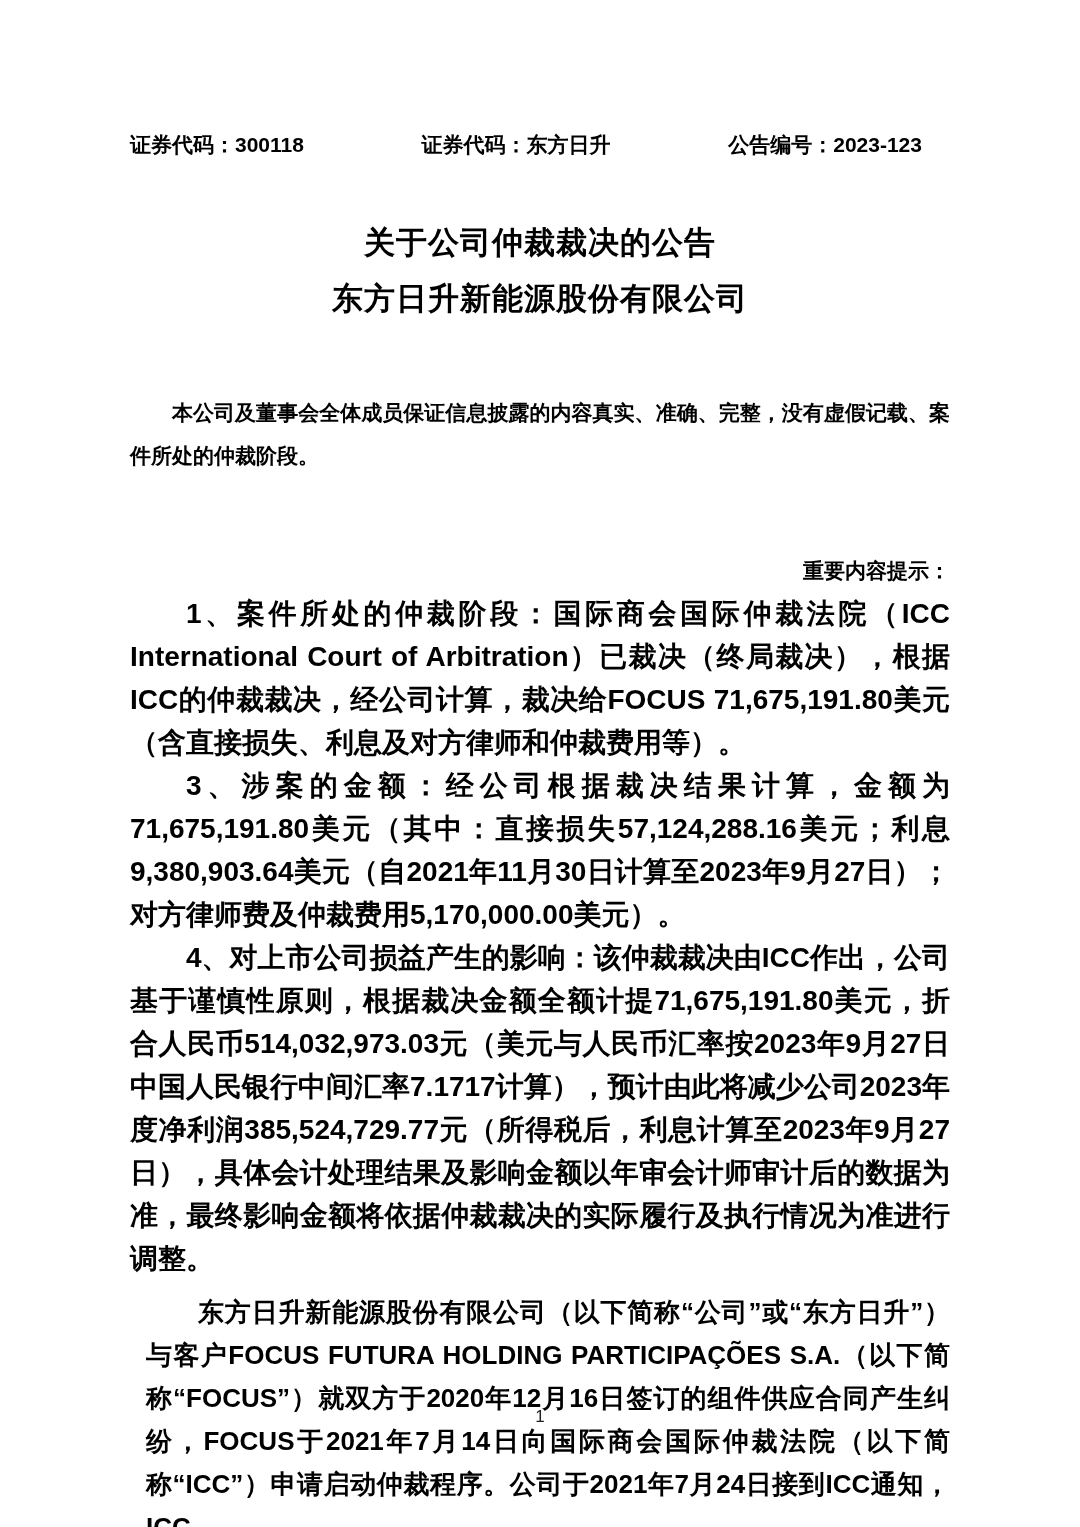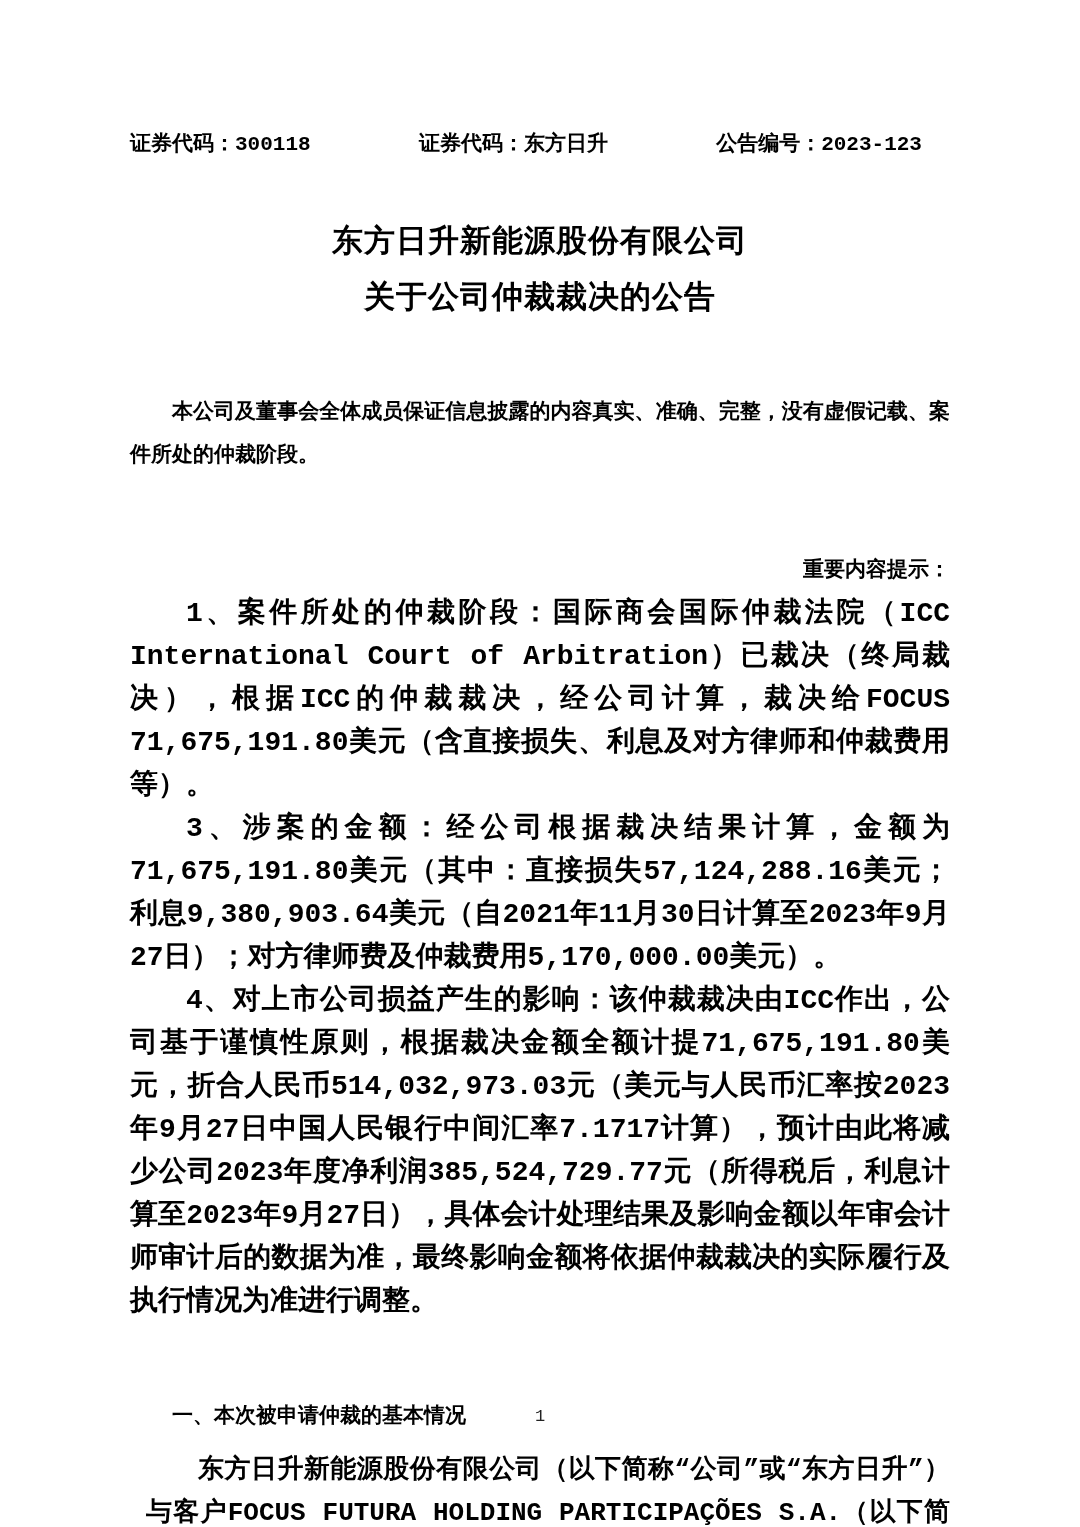--- a/index.html
+++ b/index.html
@@ -7,21 +7,21 @@
     padding: 0;
     background: #ffffff;
   }
   .page {
     position: relative;
     width: 1080px;
     height: 1527px;
     margin: 0 auto;
     background: #ffffff;
     color: #000000;
-    font-family: Liberation Mono, monospace;
+    font-family: Liberation Sans, sans-serif;
     overflow: hidden;
   }
   .content {
     padding: 133px 130px 0 130px;
   }
   .header-row {
     display: flex;
     justify-content: space-between;
     padding-right: 28px;
     font-size: 21px;
@@ -96,32 +96,31 @@
 <div class="page">
   <div class="content">
 
     <div class="header-row">
       <span>证券代码：300118</span>
       <span>证券代码：东方日升</span>
       <span>公告编号：2023-123</span>
     </div>
 
     <div class="doc-title">
+      <div>关于公司仲裁裁决的公告</div>
       <div>东方日升新能源股份有限公司</div>
-      <div>关于公司仲裁裁决的公告</div>
     </div>
 
     <p class="statement">本公司及董事会全体成员保证信息披露的内容真实、准确、完整，没有虚假记载、案件所处的仲裁阶段。</p>
 
     <p class="notice-heading">重要内容提示：</p>
 
     <p class="notice-item">1、案件所处的仲裁阶段：国际商会国际仲裁法院（ICC International Court of Arbitration）已裁决（终局裁决），根据ICC的仲裁裁决，经公司计算，裁决给FOCUS 71,675,191.80美元（含直接损失、利息及对方律师和仲裁费用等）。</p>
     <p class="notice-item">3、涉案的金额：经公司根据裁决结果计算，金额为71,675,191.80美元（其中：直接损失57,124,288.16美元；利息9,380,903.64美元（自2021年11月30日计算至2023年9月27日）；对方律师费及仲裁费用5,170,000.00美元）。</p>
     <p class="notice-item">4、对上市公司损益产生的影响：该仲裁裁决由ICC作出，公司基于谨慎性原则，根据裁决金额全额计提71,675,191.80美元，折合人民币514,032,973.03元（美元与人民币汇率按2023年9月27日中国人民银行中间汇率7.1717计算），预计由此将减少公司2023年度净利润385,524,729.77元（所得税后，利息计算至2023年9月27日），具体会计处理结果及影响金额以年审会计师审计后的数据为准，最终影响金额将依据仲裁裁决的实际履行及执行情况为准进行调整。</p>
 
-    <p class="section-heading">一、本次被申请仲裁的基本情况</p>
 
     <p class="section-para">东方日升新能源股份有限公司（以下简称“公司”或“东方日升”）与客户FOCUS FUTURA HOLDING PARTICIPAÇÕES S.A.（以下简称“FOCUS”）就双方于2020年12月16日签订的组件供应合同产生纠纷，FOCUS于2021年7月14日向国际商会国际仲裁法院（以下简称“ICC”）申请启动仲裁程序。公司于2021年7月24日接到ICC通知，ICC</p>
 
   </div>
 
   <div class="page-number">1</div>
 </div>
 
 </body></html>

